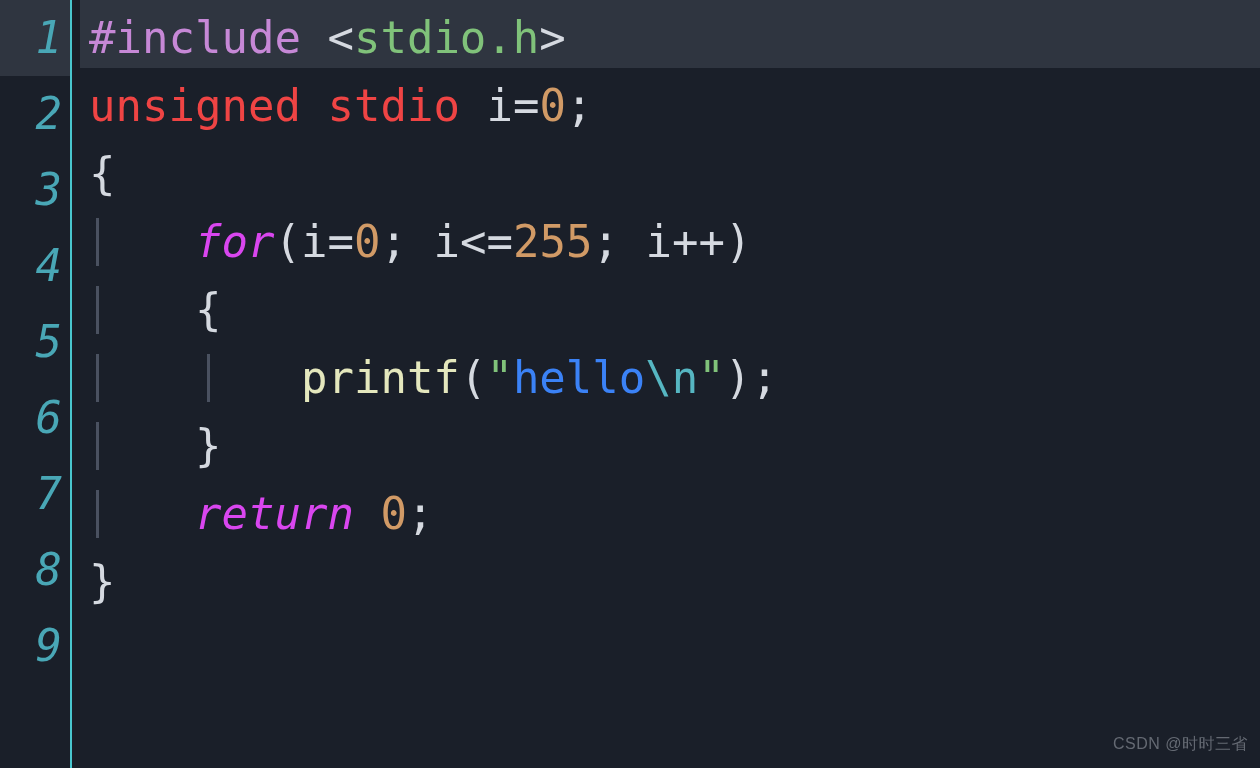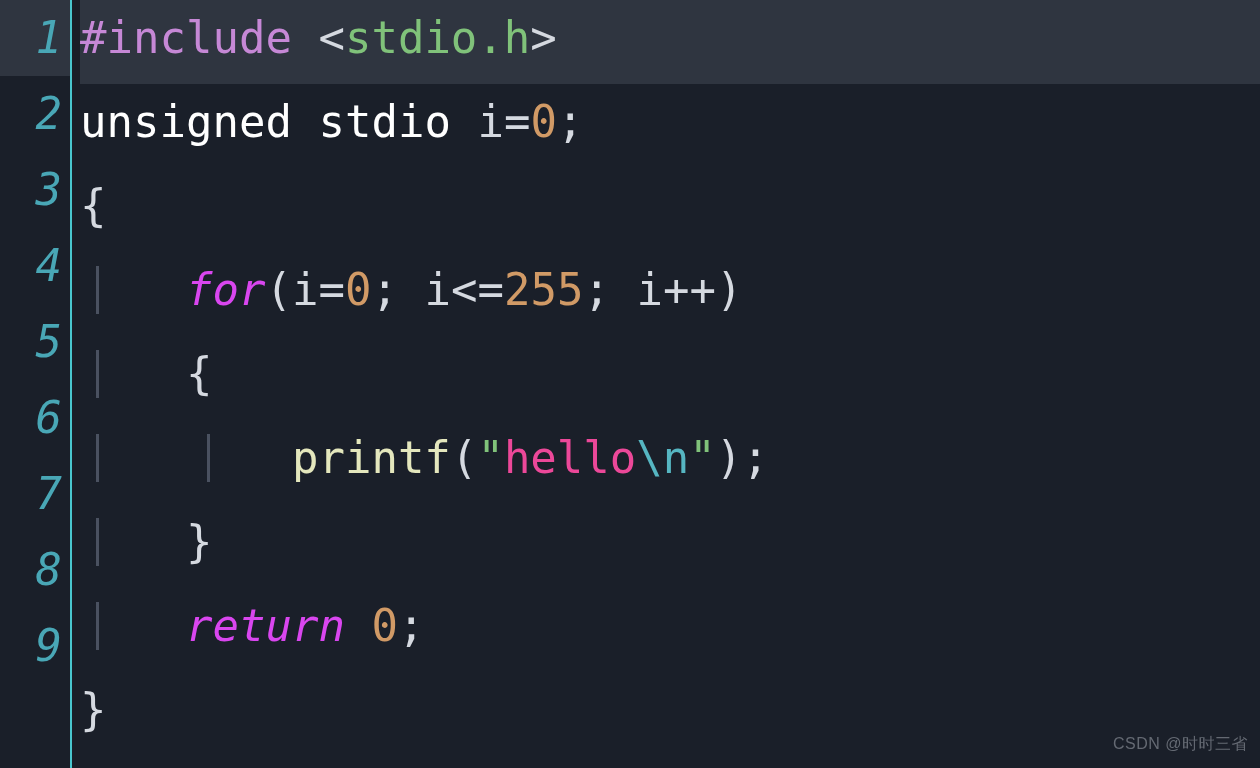--- a/index.html
+++ b/index.html
@@ -36,24 +36,25 @@
     font-weight: 400;
   }
 
   .code {
     flex: 1;
     position: relative;
     padding-left: 8px;
   }
 
   .row {
-    height: 84px;
+    height: 68px;
     white-space: pre;
     position: relative;
     color: #d5d9e0;
+    padding-left: 9px;
   }
 
   .row.highlight {
     background: #2f3540;
   }
   
   .gutter .ln.hl { background: #2f3540; }
 
   
   .indent-guide-1 {
@@ -70,27 +71,27 @@
     top: 14px;
     width: 3px;
     height: 48px;
     background: #4a5160;
   }
 
   
   .tk-preproc  { color: #c688d6; }  
   .tk-angle    { color: #d5d9e0; }
   .tk-header   { color: #80c27a; }  
-  .tk-type     { color: #ffffff; }  
+  .tk-type     { color: #ef4444; }  
   .tk-func     { color: #e4e7bd; }  
   .tk-keyword  { color: #d946ef; font-style: italic; } 
   .tk-num      { color: #d19a66; }  
   .tk-op       { color: #d5d9e0; }
   .tk-punct    { color: #d5d9e0; }
-  .tk-str      { color: #ec4899; }  
+  .tk-str      { color: #3b82f6; }  
   .tk-quote    { color: #80c27a; }  
   .tk-esc      { color: #56b6c2; }  
   .tk-plain    { color: #d5d9e0; }
 
   .watermark {
     position: absolute;
     right: 12px;
     bottom: 16px;
     font-size: 16px;
     line-height: 1;

